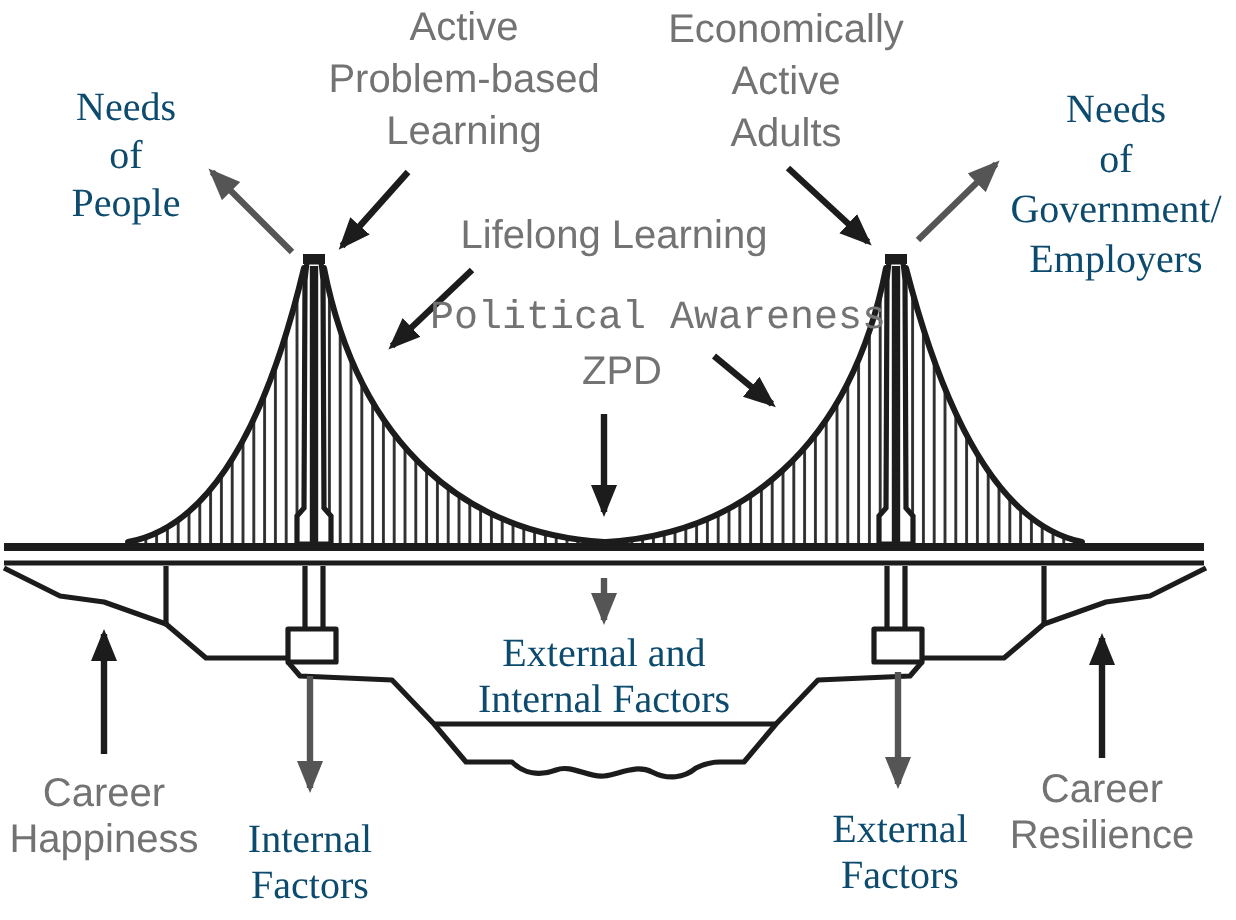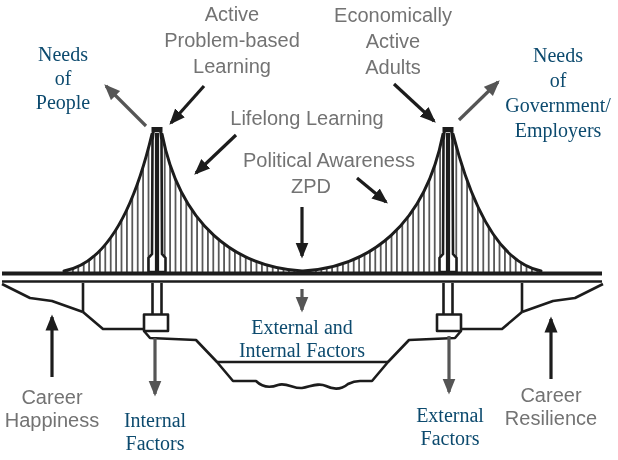--- a/index.html
+++ b/index.html
@@ -122,21 +122,21 @@
 Active
 Adults</div>
 
   <div class="lbl gray" style="left:558px; top:43px; line-height:25px;">Needs
 of
 Government/
 Employers</div>
 
   <div class="lbl mid" style="left:287px; top:106px;margin-left:20px;">Lifelong Learning</div>
 
-  <div class="lbl mid" style="left:329px; top:148px;">Political Awareness</div>
+  <div class="lbl mid" style="left:329px; top:148px;font-family:Liberation Mono, monospace;">Political Awareness</div>
 
   <div class="lbl mid" style="left:301px; top:174px;margin-left:10px;">ZPD</div>
 
   <div class="lbl gray tight" style="left:302px; top:316px;">External and
 Internal Factors</div>
 
   <div class="lbl tight" style="left:52px;  top:386px;">Career
 Happiness</div>
 
   <div class="lbl gray tight" style="left:155px; top:409px;text-align:center;">Internal

